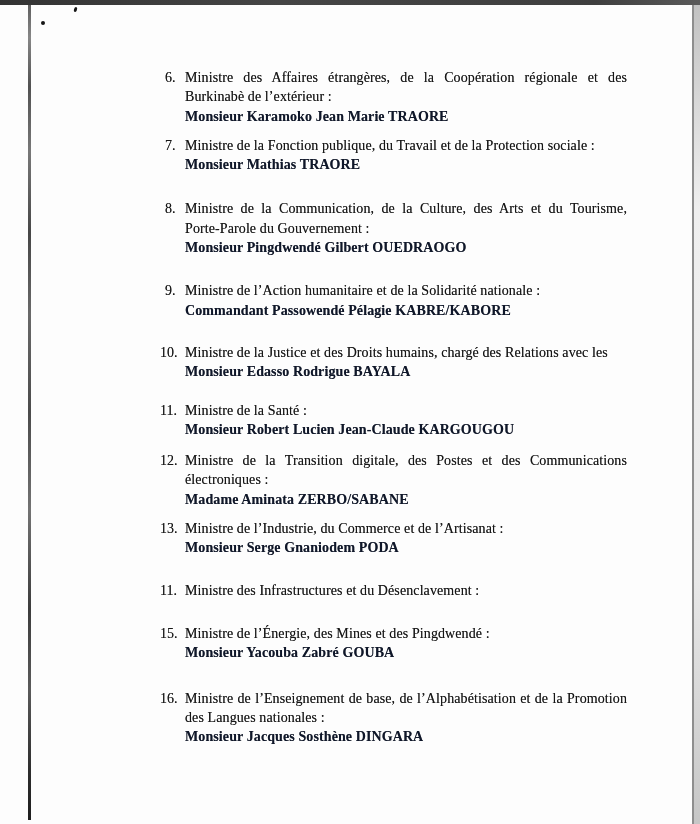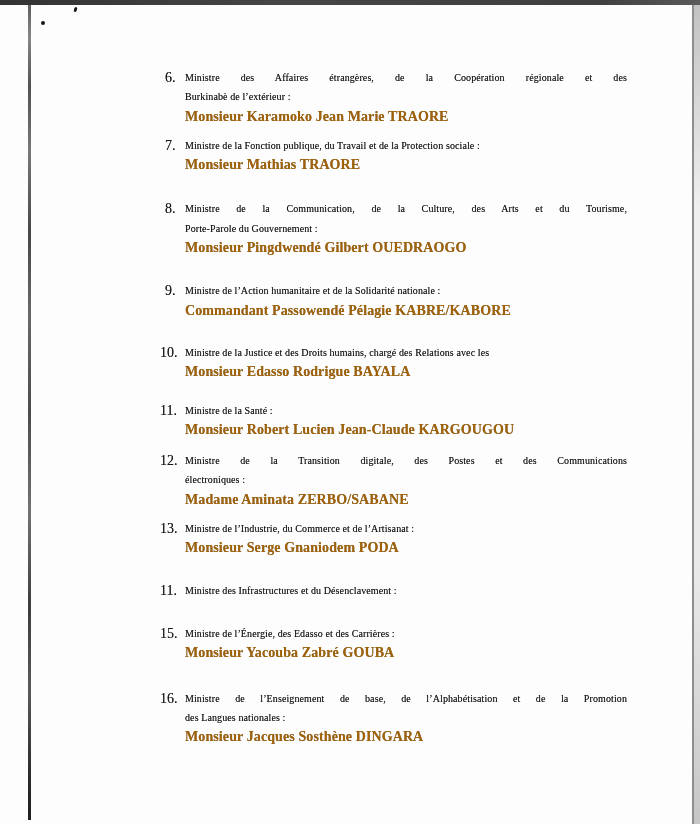--- a/index.html
+++ b/index.html
@@ -59,30 +59,30 @@
   .item:nth-child(10) { margin-top:24px; }
   .item:nth-child(11) { margin-top:26px; }
 
   .num {
     position:absolute; left:0; top:0; width:25px;
     font-size:14px; line-height:19.3px;
     text-shadow:0 0 0.35px rgba(0,0,0,0.55);
   }
   .num.sd { padding-left:5px; }
   .title-line {
-    font-size:10px; line-height:19.3px;
+    font-size:14px; line-height:19.3px;
     letter-spacing:0.1px;
     text-align:justify; text-align-last:justify;
     text-shadow:0 0 0.35px rgba(0,0,0,0.55);
   }
   .title-line:last-child { text-align:center; text-align-last:left; }
   .name {
     margin:0; font-weight:bold;
     font-size:14px; line-height:19.3px;
-    letter-spacing:0.1px; color:#a16207;
+    letter-spacing:0.1px; color:#0f172a;
     text-shadow:0 0 0.3px rgba(0,0,0,0.45);
   }
 </style>
 </head>
 <body>
 
 <div class="page">
   <div class="topbar"></div>
   <div class="fold-line"></div>
   <div class="edge-line"></div>
@@ -161,21 +161,21 @@
   <div class="item">
     <span class="num">11.</span>
     <div class="lines">
           <div class="title-line">Ministre des Infrastructures et du Désenclavement :</div>
         </div>
   </div>
 
   <div class="item">
     <span class="num">15.</span>
     <div class="lines">
-          <div class="title-line">Ministre de l’Énergie, des Edasso et des Carrières :</div>
+          <div class="title-line">Ministre de l’Énergie, des Mines et des Pingdwendé :</div>
         </div>
     <p class="name">Monsieur Yacouba Zabré GOUBA</p>
   </div>
 
   <div class="item">
     <span class="num">16.</span>
     <div class="lines">
           <div class="title-line">Ministre de l’Enseignement de base, de l’Alphabétisation et de la Promotion</div>
           <div class="title-line">des Langues nationales :</div>
         </div>

